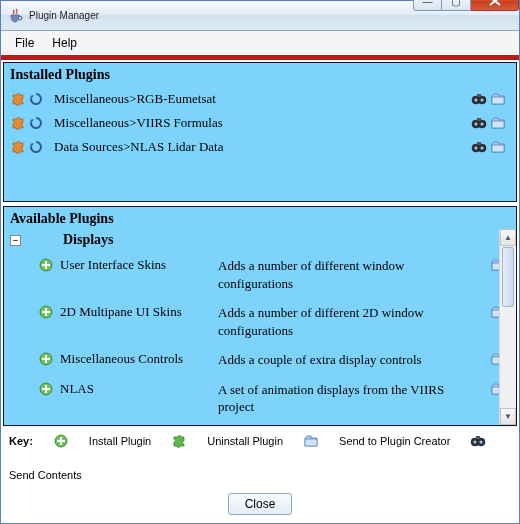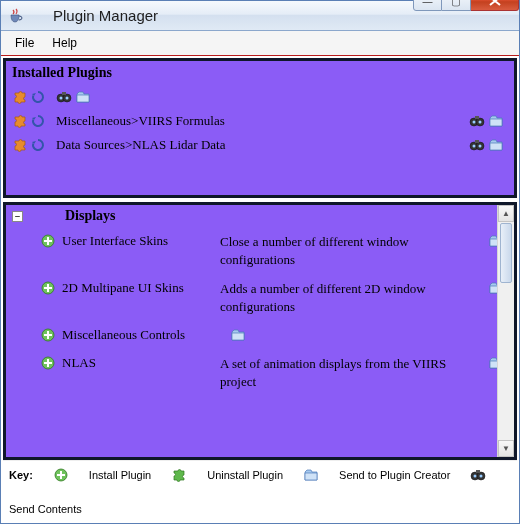--- a/index.html
+++ b/index.html
@@ -14,35 +14,35 @@
 .window { width: 520px; height: 524px; border: 1px solid #5a7fb5; background: #fff; display: flex; flex-direction: column; }
 .titlebar {
   height: 30px;
   background: linear-gradient(to bottom, #f5f9fd 0%, #e5edf7 45%, #d4e0ef 50%, #e0eaf5 100%);
   border-bottom: 1px solid #8ba7cc;
   display: flex;
   align-items: center;
   padding: 0 0 0 6px;
 }
 .titlebar .app-icon { width: 16px; height: 16px; margin-right: 6px; flex: 0 0 auto; }
-.titlebar .title { flex: 1; color: #1e1e1e; font-size: 15px; margin-left: 24px; }
+.titlebar .title { flex: 1; color: #1e1e1e; font-size: 10px; }
 .win-btns { display: flex; height: 20px; margin-top: -10px; align-self: flex-start; }
 .win-btn {
   width: 29px; height: 20px; border: 1px solid #7f98bb;
   background: linear-gradient(to bottom, #f4f8fc, #dbe5f1);
   display: flex; align-items: center; justify-content: center;
   font-size: 10px; color: #333;
 }
 .win-btn + .win-btn { border-left: none; }
 .win-btn.close { width: 48px; background: linear-gradient(to bottom, #f08d7d, #d94c2d 45%, #c4411f 55%, #d85c3f); color: #fff; border-color: #a33; border-bottom-right-radius: 3px; }
 .win-btn.min { border-bottom-left-radius: 3px; }
-.menubar { display: flex; padding: 3px 6px; gap: 2px; background: #f5f5f5; border-bottom: 1px solid #b91c1c; }
+.menubar { display: flex; padding: 3px 6px; gap: 2px; background: #f5f5f5; border-bottom: 5px solid #b91c1c; }
 .menu-item { padding: 2px 8px; font-size: 12px; }
 .content { flex: 1; display: flex; flex-direction: column; padding: 2px; overflow: hidden; }
-.panel { border: 3px solid #0f172a; background: #8b5cf6; position: relative; }
+.panel { border: 1px solid #0f172a; background: #7dd3fc; position: relative; }
 .panel.installed { height: 140px; margin-bottom: 4px; overflow: hidden; }
 .panel.available { flex: 1; display: flex; flex-direction: column; overflow: hidden; }
 .panel-title { font-weight: bold; font-size: 14px; font-family: 'Times New Roman', serif; padding: 4px 6px 2px; }
 .scrollwrap { flex: 1; overflow: hidden; position: relative; }
 .scrollbar-v {
   position: absolute; right: 0; top: 0; bottom: 0; width: 17px;
   background: #f0f0f0; border-left: 1px solid #d6d6d6;
 }
 .sb-arrow { width: 100%; height: 17px; background: linear-gradient(#f8f8f8,#e4e4e4); border: 1px solid #c4c4c4; display: flex; align-items: center; justify-content: center; font-size: 8px; color: #555; }
 .sb-arrow.bot { position: absolute; bottom: 0; }
@@ -146,20 +146,21 @@
                 <svg width="16" height="16">
                   <use href="#puzzle-orange"></use>
                 </svg>
               </span>
             <span class="ico">
                 <svg width="16" height="16">
                   <use href="#refresh"></use>
                 </svg>
               </span>
           </div>
+          <div class="inst-label">Miscellaneous&gt;RGB-Eumetsat</div>
           <div class="inst-icons-right">
             <span class="ico">
                 <svg width="16" height="16">
                   <use href="#binoc"></use>
                 </svg>
               </span>
             <span class="ico">
                 <svg width="16" height="16">
                   <use href="#folder"></use>
                 </svg>
@@ -220,37 +221,38 @@
                   <use href="#folder"></use>
                 </svg>
               </span>
           </div>
         </div>
 
       </div>
     </div>
 
     <div class="panel available">
+      <div class="panel-title">Available Plugins</div>
       <div class="scrollwrap">
 
         <div class="category-row">
           <span class="expander">−</span>
           <span class="category-label">Displays</span>
         </div>
 
         <div class="plugin-row">
           <div class="plugin-name">
             <span class="ico">
                 <svg width="16" height="16">
                   <use href="#add"></use>
                 </svg>
               </span>
             <span>User Interface Skins</span>
           </div>
-          <div class="plugin-desc">Close a number of different window configurations</div>
+          <div class="plugin-desc">Adds a number of different window configurations</div>
           <div class="plugin-act">
               <span class="ico">
                 <svg width="16" height="16">
                   <use href="#folder"></use>
                 </svg>
               </span>
             </div>
         </div>
 
         <div class="plugin-row">
@@ -274,20 +276,21 @@
 
         <div class="plugin-row">
           <div class="plugin-name">
             <span class="ico">
                 <svg width="16" height="16">
                   <use href="#add"></use>
                 </svg>
               </span>
             <span>Miscellaneous Controls</span>
           </div>
+          <div class="plugin-desc">Adds a couple of extra display controls</div>
           <div class="plugin-act">
               <span class="ico">
                 <svg width="16" height="16">
                   <use href="#folder"></use>
                 </svg>
               </span>
             </div>
         </div>
 
         <div class="plugin-row">
@@ -338,15 +341,18 @@
         </span>
       <span>Send to Plugin Creator</span>
       <span class="ico">
           <svg width="16" height="16">
             <use href="#binoc"></use>
           </svg>
         </span>
       <span>Send Contents</span>
     </div>
 
+    <div class="footer">
+      <button class="btn">Close</button>
+    </div>
 
   </div>
 </div>
 
 </body></html>

